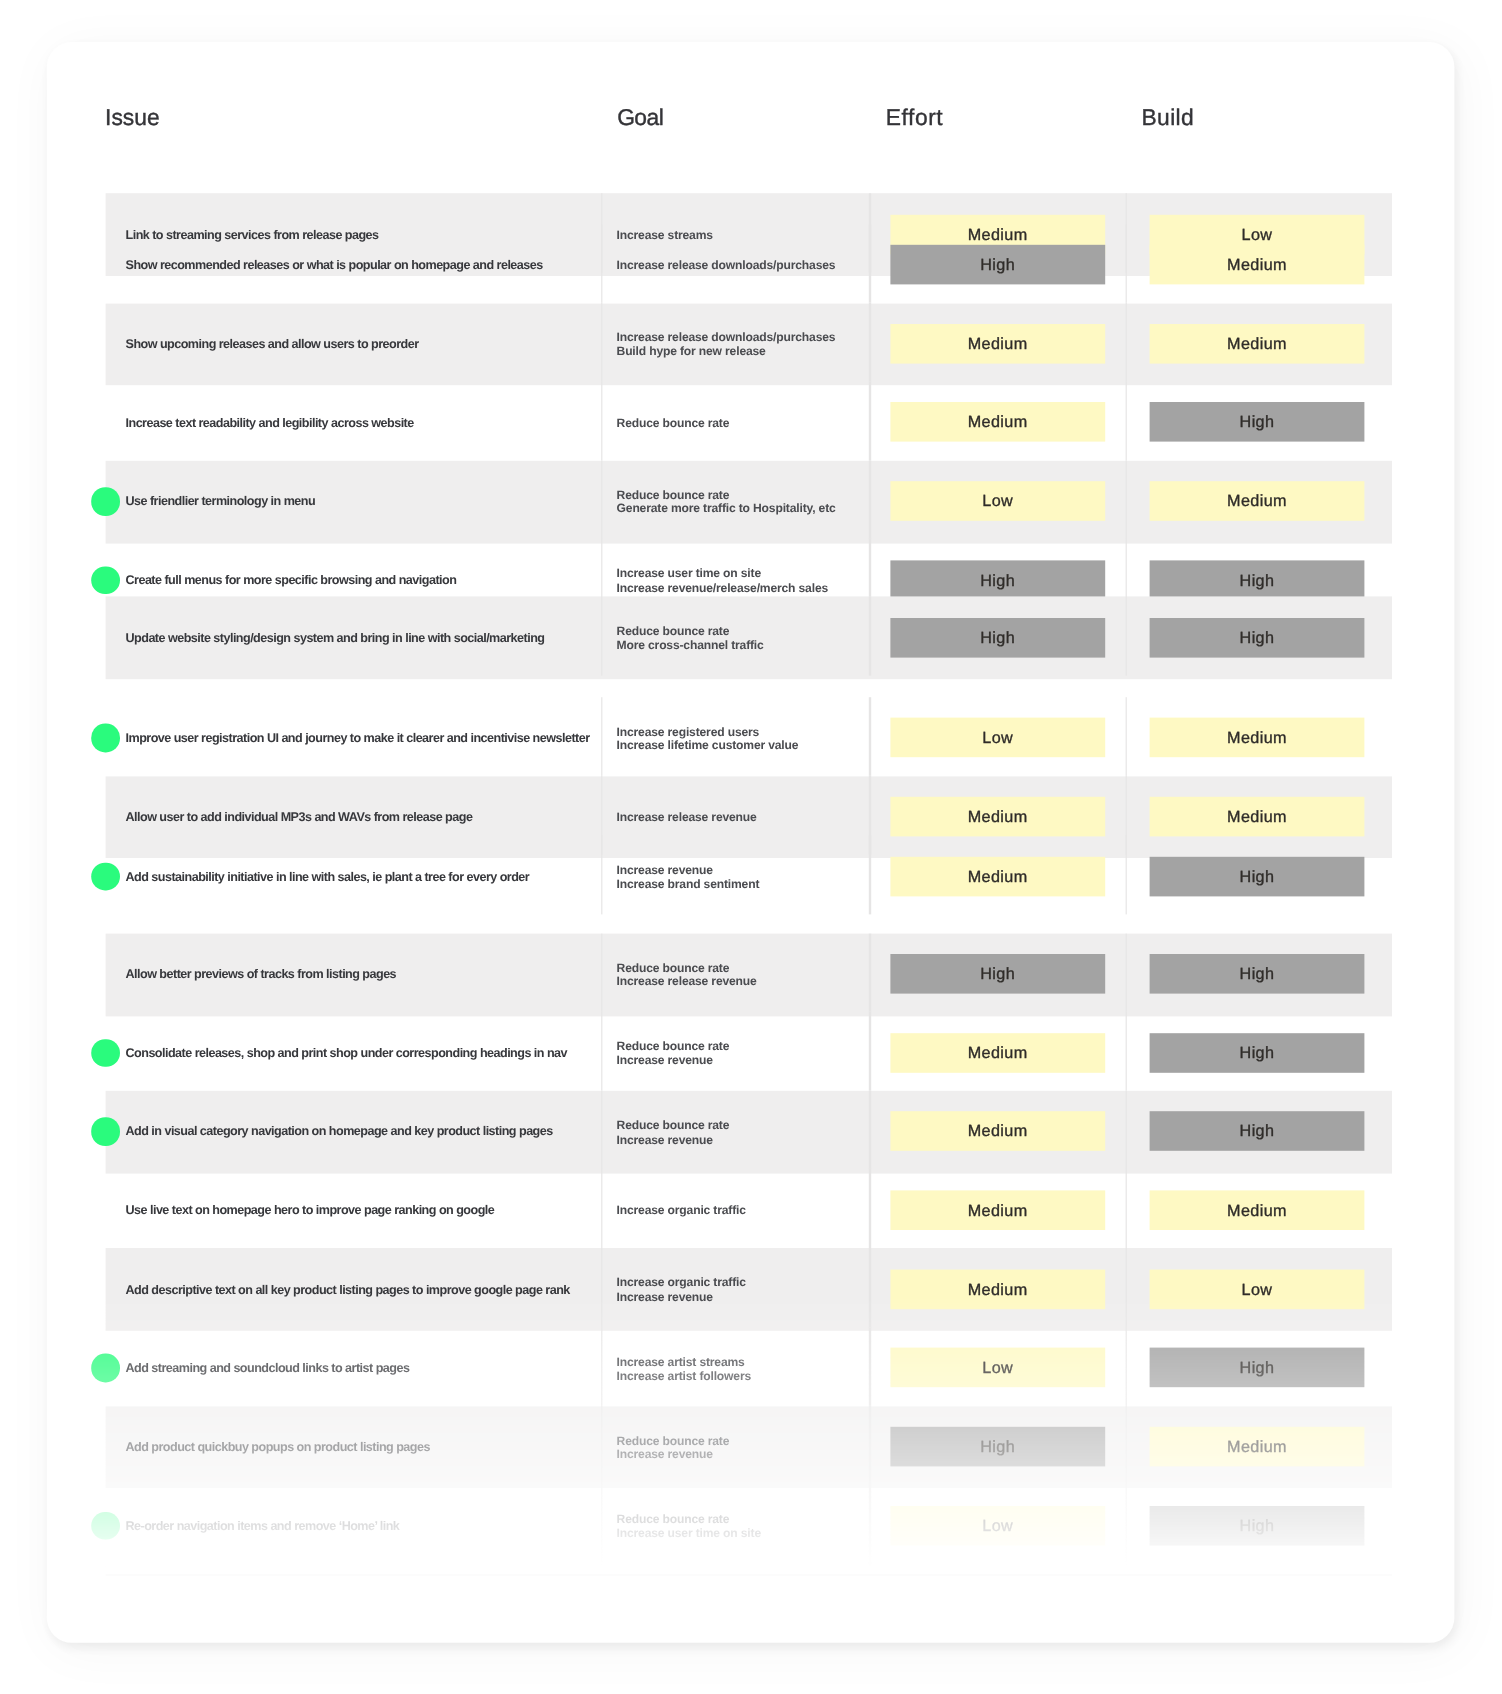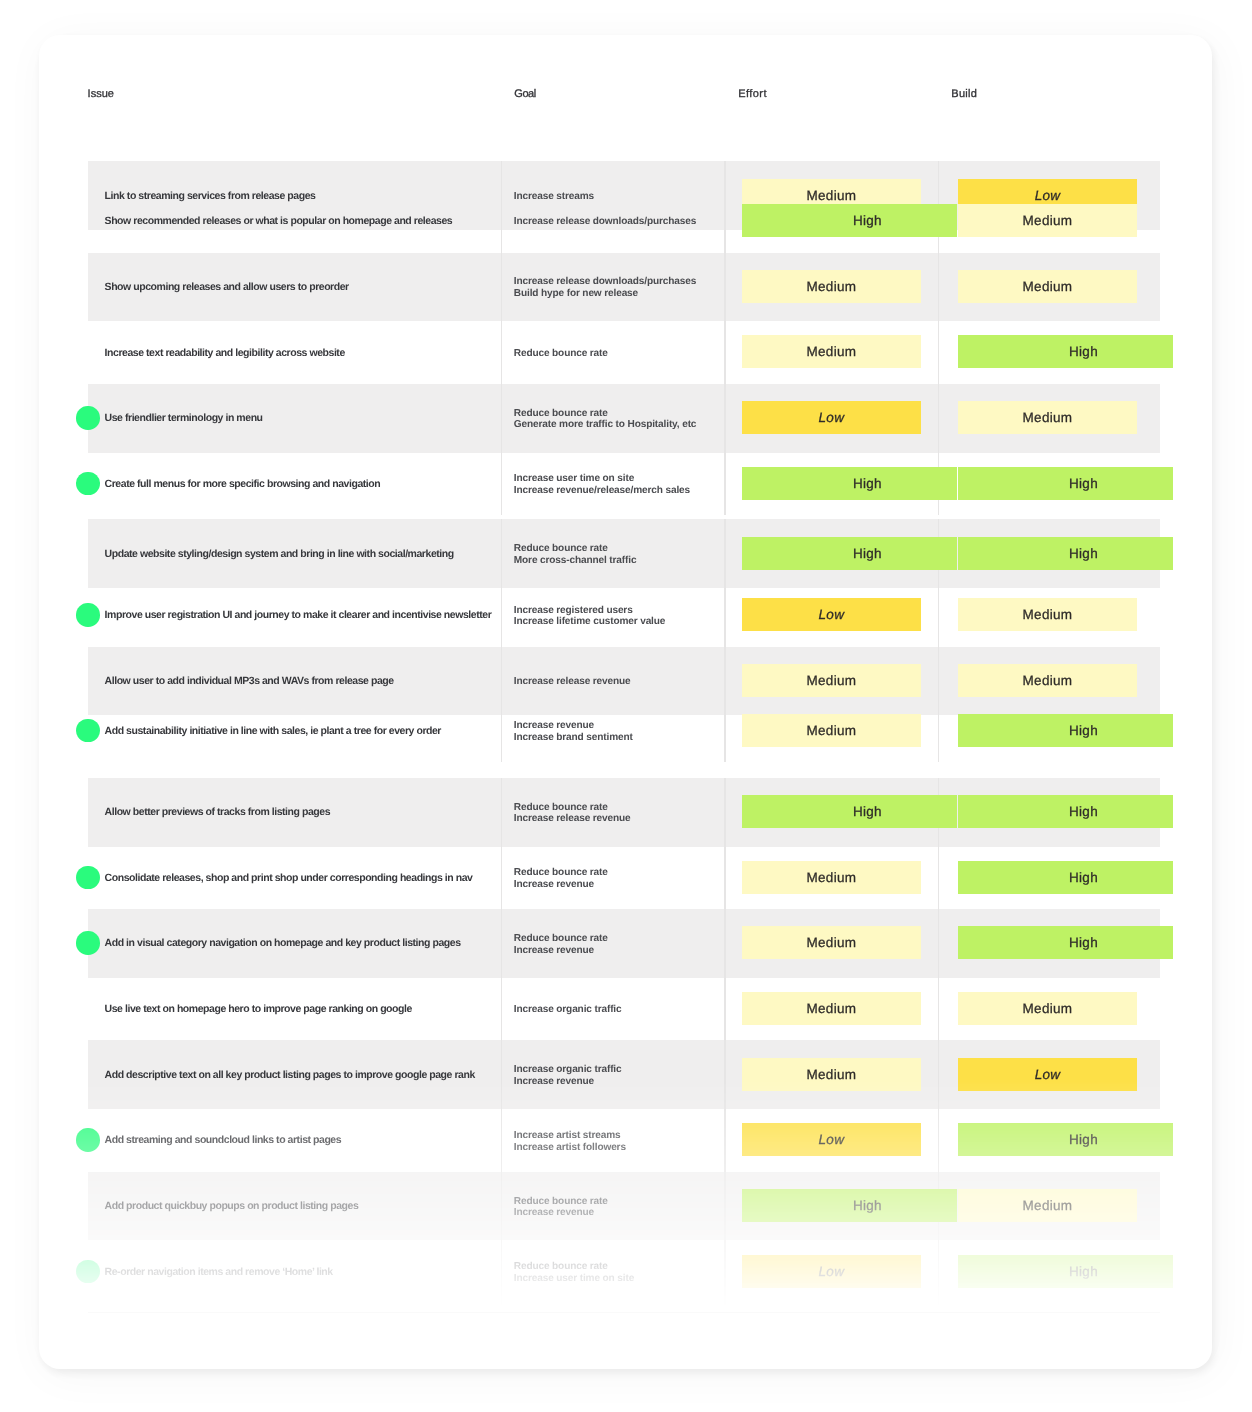--- a/index.html
+++ b/index.html
@@ -20,21 +20,21 @@
     width: 1172.6px; height: 1333.8px;
     background: #ffffff;
     border-radius: 21px;
     box-shadow: 2px 4px 10px rgba(0,0,0,0.07),
                 4px 6px 45px rgba(0,0,0,0.04);
   }
 
   .thead { position: absolute; left: 0; top: 0; width: 100%; height: 86px; }
   .th {
     position: absolute;
-    font-size: 11px;
+    font-size: 19px;
     font-weight: 400;
     color: #343438;
     -webkit-text-stroke: 0.32px #343438;
     line-height: 1;
     white-space: nowrap;
   }
 
   .tbody {
     position: absolute;
     left: 0; top: 82px;
@@ -86,23 +86,23 @@
     font-weight: 400;
     color: #2f2c29;
     -webkit-text-stroke: 0.28px #2f2c29;
     letter-spacing: 0.3px;
     text-indent: 0.3px;
     line-height: 34.4px;
     text-align: center;
   }
   .bar-effort { left: 654.0px; }
   .bar-impact { left: 870.1px; }
-  .lv-Low { background: #fde047; font-style: italic; }
+  .lv-Low { background: #fef9c3; }
   .lv-Medium { background: #fef9c3; }
-  .lv-High { background: #bef264; padding-left: 36px; }
+  .lv-High { background: #a3a3a3; }
 
   .dot {
     position: absolute;
     left: -11.5px; top: 22.7px;
     width: 23.4px; height: 23.4px;
     border-radius: 50%;
     background: #2afb7d;
   }
   .tfoot-line {
     position: absolute;
@@ -190,21 +190,21 @@
           <div class="sep sep2"></div>
           <div class="sep sep3"></div>
           <div class="cell-issue">Create full menus for more specific browsing and navigation</div>
           <div class="cell-goal two">
             <div>Increase user time on site</div>
             <div>Increase revenue/release/merch sales</div>
           </div>
           <div class="bar bar-effort lv-High">High</div>
           <div class="bar bar-impact lv-High">High</div>
         </div>
-        <div class="row" style="top: 402px;">
+        <div class="row" style="top: 380px;">
           <div class="bg"></div>
           <div class="sep sep1"></div>
           <div class="sep sep2"></div>
           <div class="sep sep3"></div>
           <div class="cell-issue">Update website styling/design system and bring in line with social/marketing</div>
           <div class="cell-goal two">
             <div>Reduce bounce rate</div>
             <div>More cross-channel traffic</div>
           </div>
           <div class="bar bar-effort lv-High">High</div>

